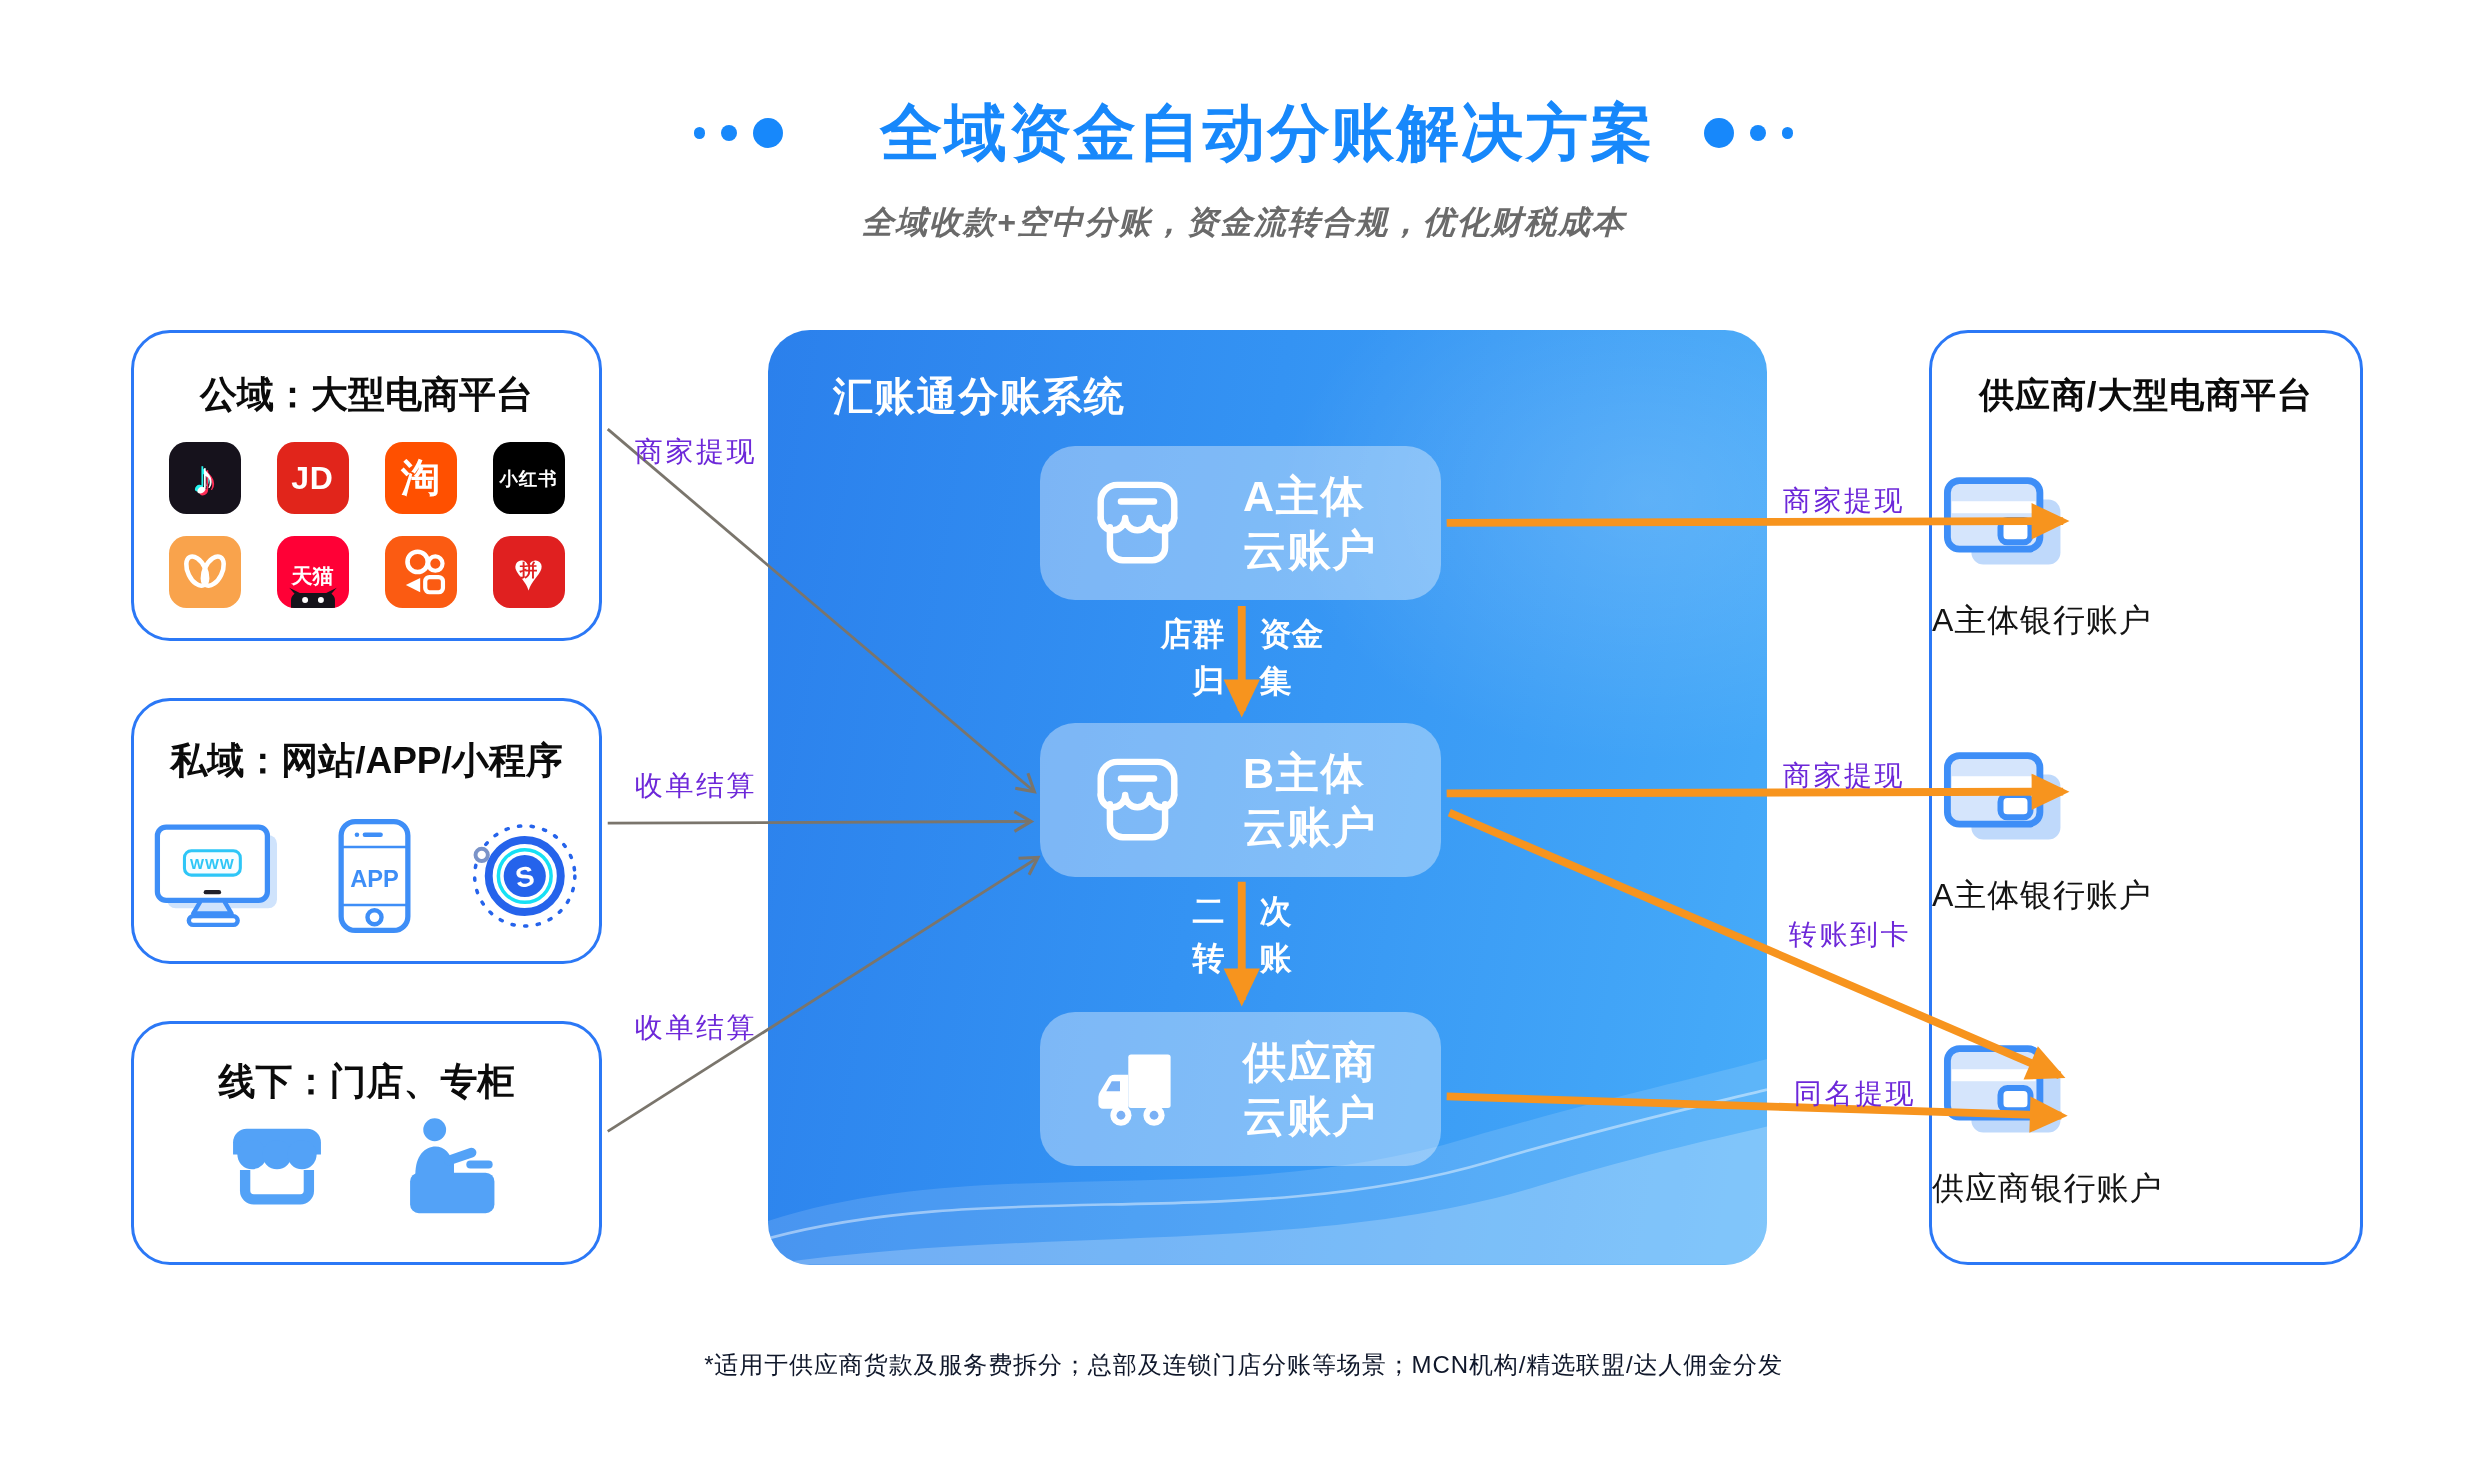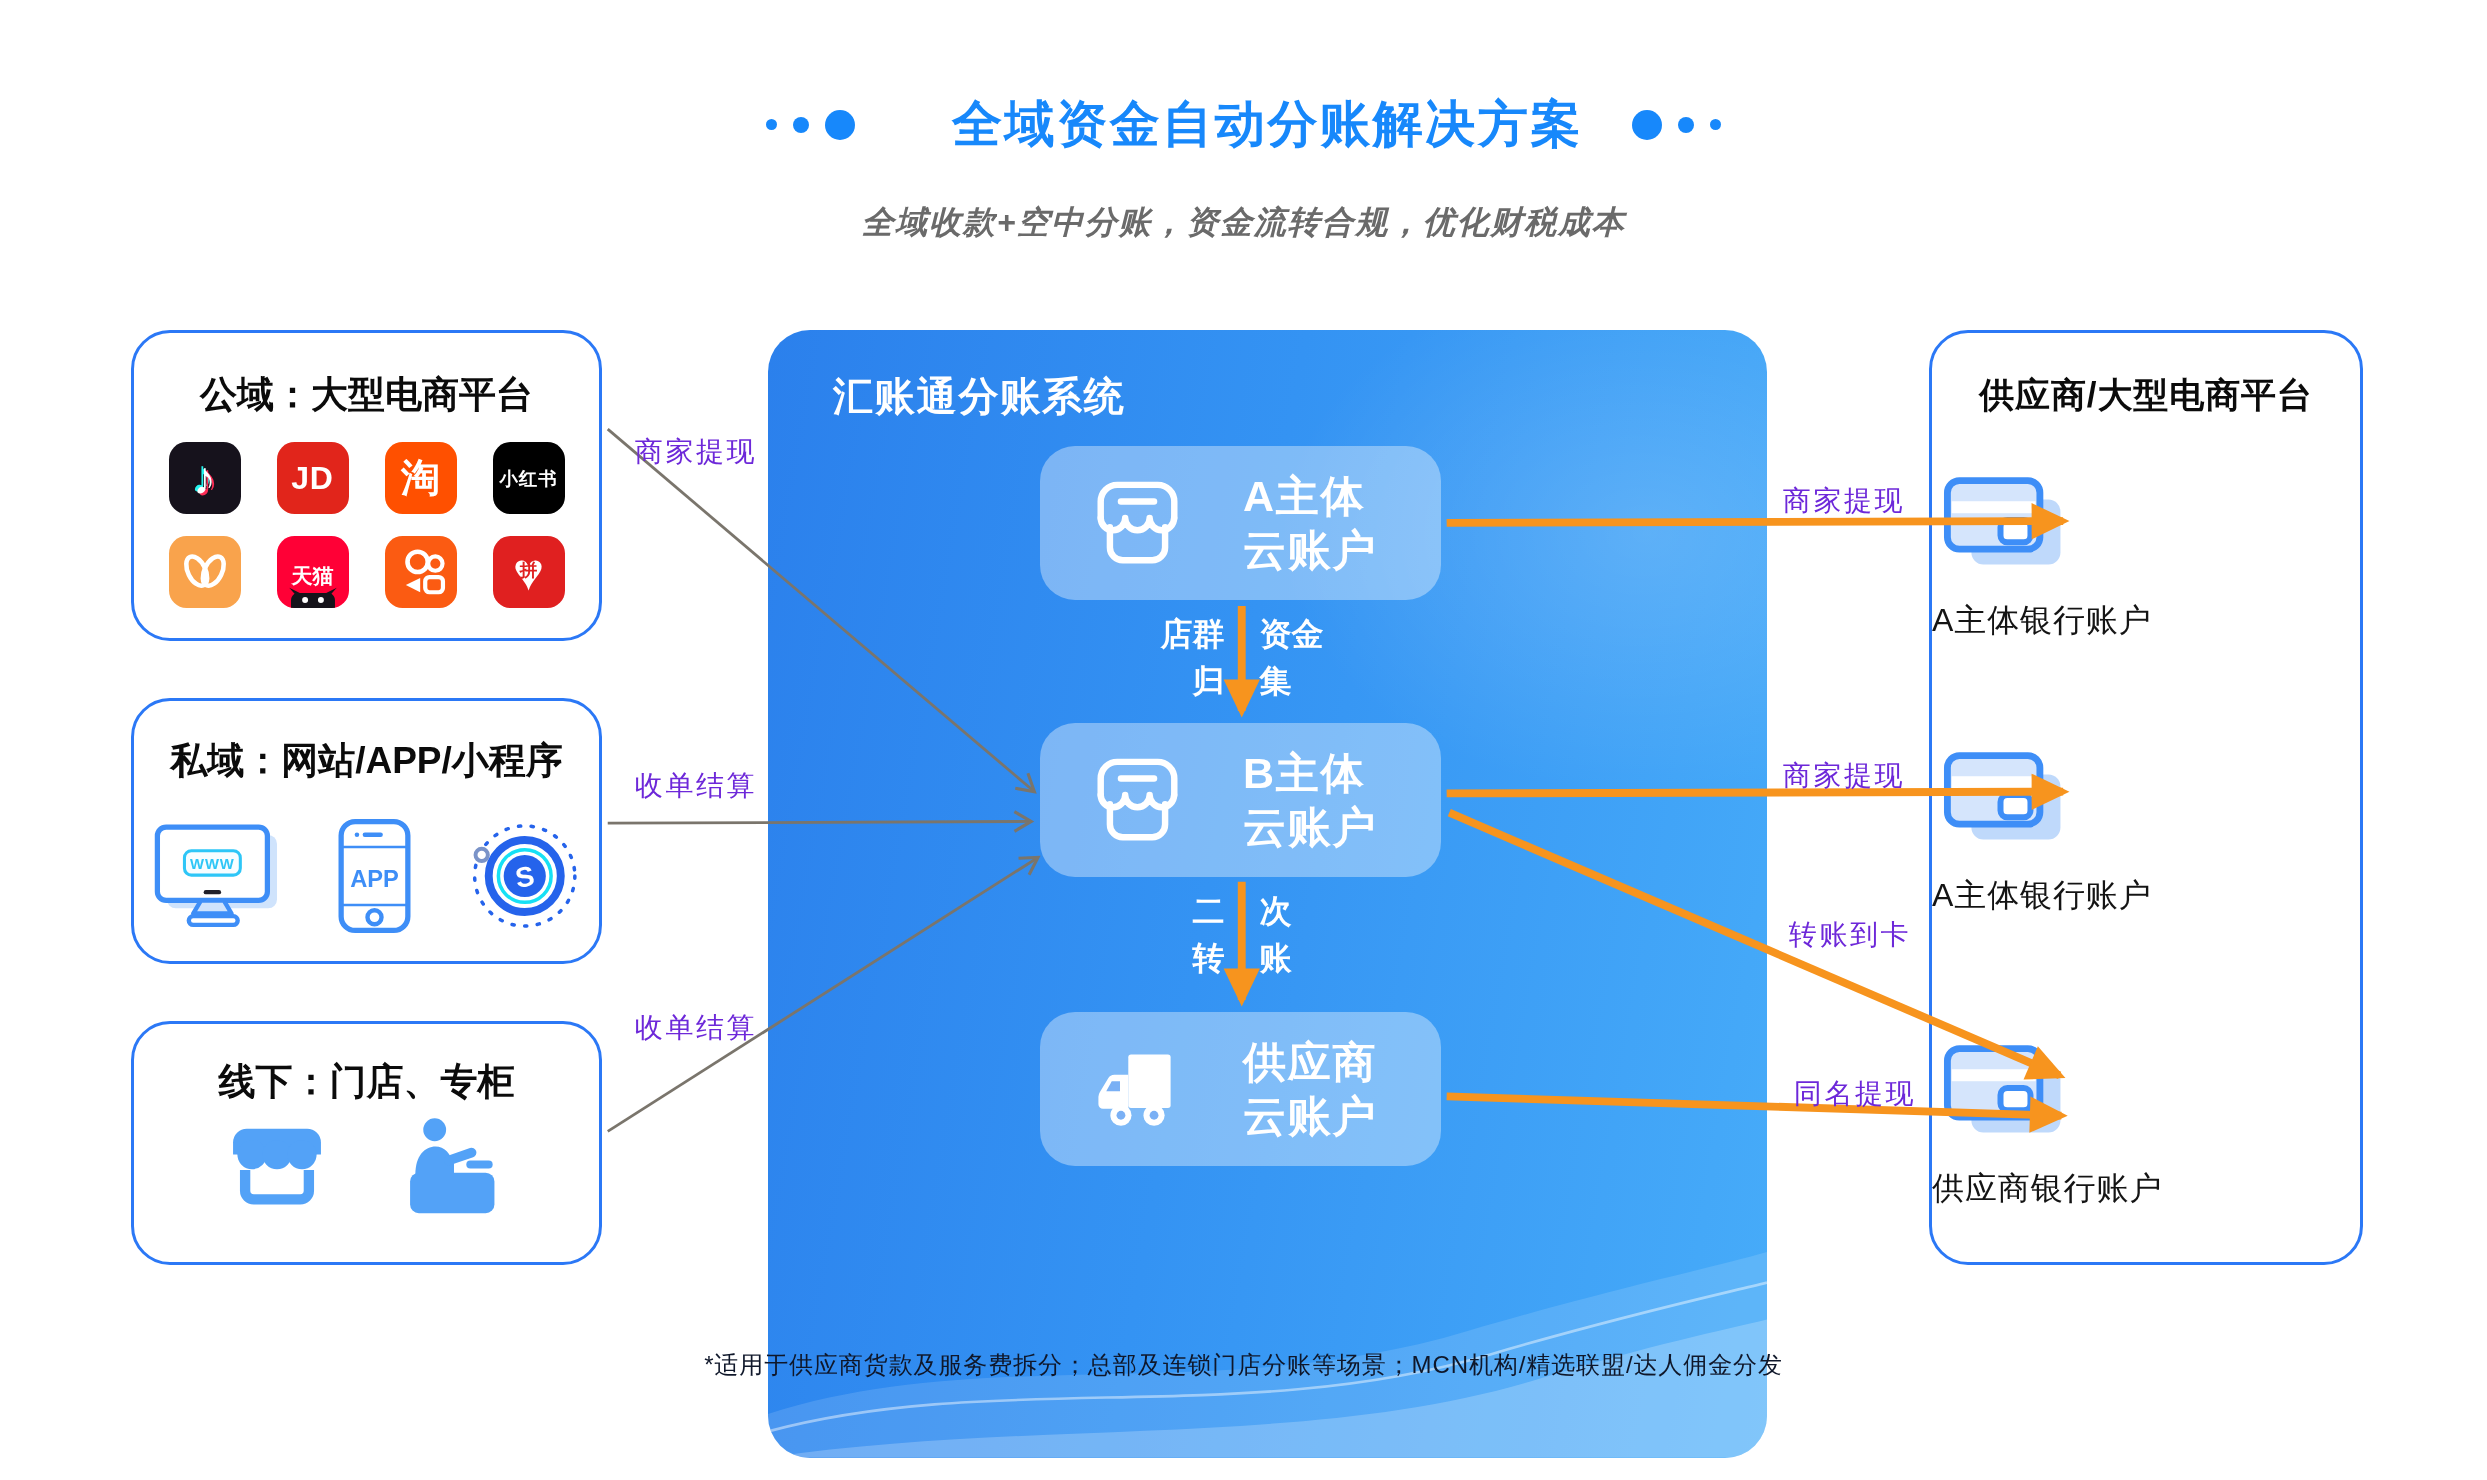--- a/index.html
+++ b/index.html
@@ -2,21 +2,21 @@
 <html style="font-size:14px"><head>
 <meta charset="utf-8">
 <style>
   * { margin:0; padding:0; box-sizing:border-box; }
   html,body { background:#ffffff; }
   body { font-family:"Liberation Sans","DejaVu Sans",sans-serif; }
   .page { position:relative; width:2487px; height:1480px; background:#ffffff; overflow:hidden; }
 
   
   .header { position:absolute; left:0; top:91px; width:100%; display:flex; justify-content:center; align-items:center; gap:49px; }
-  .page-title { font-size:50px; font-weight:800; color:#1788FB; letter-spacing:2.6px;margin-left:48px; }
+  .page-title { font-size:62px; font-weight:800; color:#1788FB; letter-spacing:2.6px;margin-left:48px; }
   .dots { display:flex; align-items:center; gap:16px; }
   .dot { background:#1788FB; border-radius:50%; }
   .d-s { width:11.4px; height:11.4px; }
   .d-m { width:16px; height:16px; }
   .d-l { width:30px; height:30px; }
   .subtitle { position:absolute; left:0; top:201px; width:100%; text-align:center;
               font-size:32px; font-weight:700; font-style:italic; color:#6A6A6A; letter-spacing:1.8px; }
 
   
   .outline-box { position:absolute; background:#fff; border:3.5px solid #2B78F6; border-radius:39px; }
@@ -45,21 +45,21 @@
   .app-tmall svg { position:absolute; bottom:0; left:50%; transform:translateX(-50%); }
   .app-kuaishou { background:#FB5B12; }
   .app-pdd { background:#E02020; }
   .app-pdd .heart { font-size:53px; line-height:72px; }
   .app-pdd .pin { position:absolute; left:50%; top:50%; transform:translate(-50%,-58%); font-size:17.5px; font-weight:800; color:#E02020; }
 
   .row-icons { position:absolute; left:0; top:117px; width:100%; display:flex; justify-content:center; align-items:center; gap:51px; }
   .box3 .row-icons { top:91px; gap:56px; }
 
   
-  .sys-panel { position:absolute; left:768px; top:330px; width:999px; height:1128px; border-radius:42px; overflow:hidden;
+  .sys-panel { position:absolute; left:768px; top:330px; width:999px; height:935px; border-radius:42px; overflow:hidden;
                background:radial-gradient(ellipse 613px 438px at 88% 18%, rgba(255,255,255,0.16), rgba(255,255,255,0) 60%),
                           linear-gradient(100deg,#2B80EC 0%, #3493F3 45%, #47ACF9 100%); }
   .sys-title { position:absolute; left:65px; top:39px; font-size:40px; font-weight:800; color:#ffffff; letter-spacing:1.8px; }
   .sys-waves { position:absolute; left:0; bottom:0; width:999px; height:377px; }
 
   .cloud-card { position:absolute; left:272px; width:401px; height:154px; border-radius:35px;
                 background:rgba(255,255,255,0.37); display:flex; align-items:center; }
   .cc-a { top:116px; } .cc-b { top:393px; } .cc-s { top:682px; }
   .cloud-card .cc-icon { margin-left:46px; width:103px; height:103px; flex:0 0 auto; }
   .cloud-card .cc-text { margin-left:54px; font-size:43px; line-height:54px; font-weight:700; color:#fff; letter-spacing:1.8px; }

